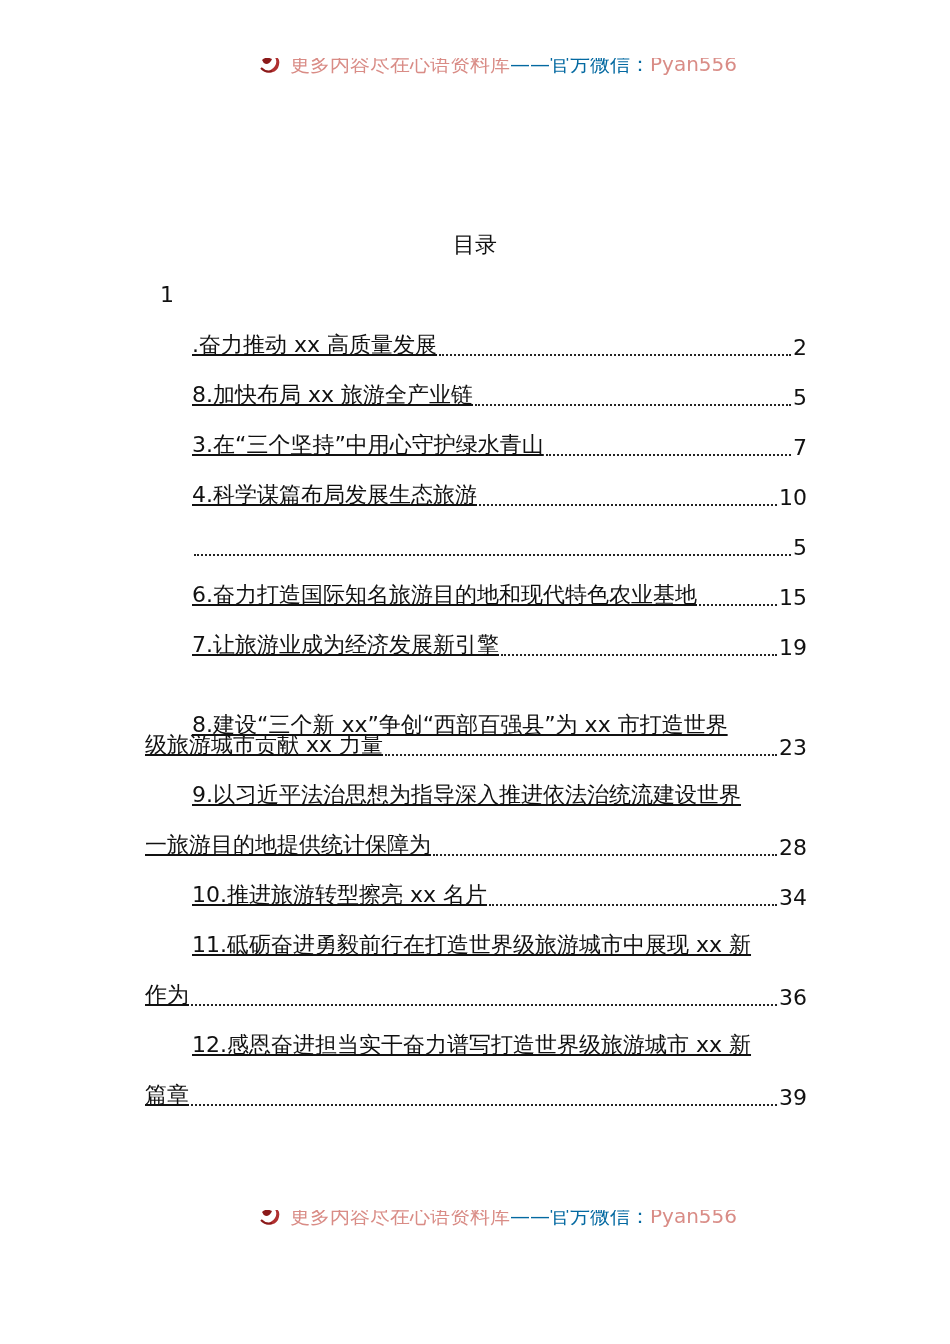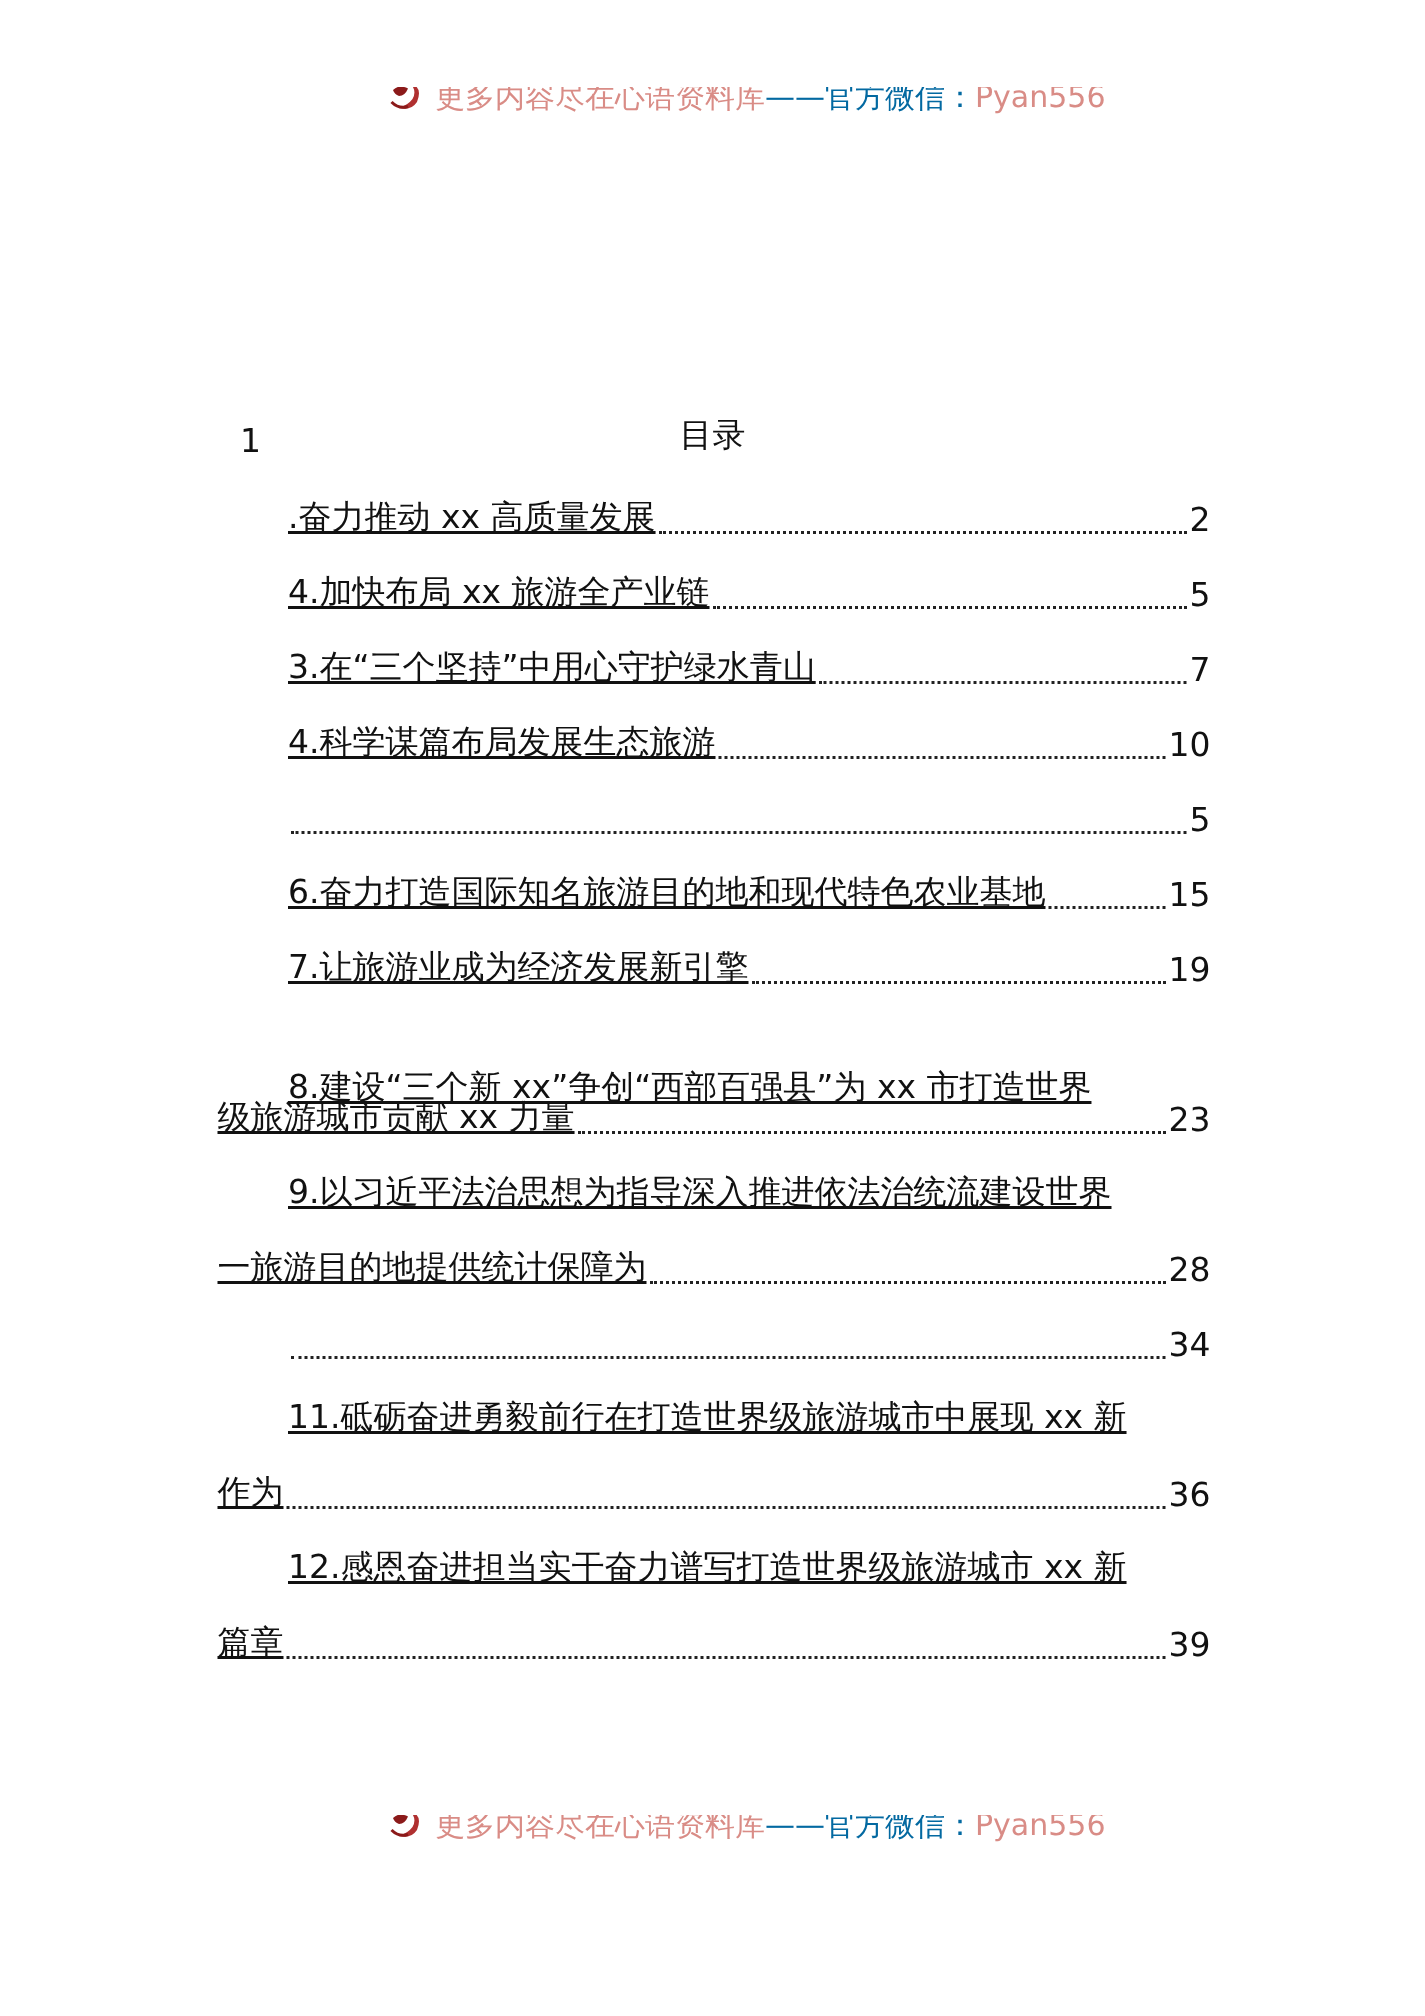--- a/index.html
+++ b/index.html
@@ -16,21 +16,20 @@
     .watermark.top { top: 58px; }
     .watermark.bottom { top: 1210px; }
     .wm-logo { width: 28px; height: 24px; margin-right: 4px; flex: none; }
     .wm-red { color: #d98c86; }
     .wm-dark { color: #0369a1; }
     .wm-clip { transform: translateY(-6px); display:flex; align-items:center; }
 
     .toc-title {
       position: absolute; top: 230px; left: 0; width: 950px; text-align: center;
       font-size: 22px;
-      margin-top: 45px;
     }
     .toc-num1 {
       position: absolute; top: 282px; left: 160px; font-size: 22px;
     }
     .toc {
       position: absolute; left: 145px; width: 662px; top: 0;
     }
     .entry {
       position: absolute; left: 0; width: 662px; height: 30px;
       display: flex; align-items: flex-end; font-size: 22px; white-space: nowrap;
@@ -63,21 +62,21 @@
 <div class="toc-title">目录</div>
 <div class="toc-num1">1</div>
 
 <div class="toc">
   <div class="entry indent" style="top:330px">
     <span class="label">.奋力推动 xx 高质量发展</span>
       <span class="leader"></span>
       <span class="page">2</span>
   </div>
   <div class="entry indent" style="top:380px">
-    <span class="label">4.加快布局 xx 旅游全产业链</span>
+    <span class="label">8.加快布局 xx 旅游全产业链</span>
       <span class="leader"></span>
       <span class="page">5</span>
   </div>
   <div class="entry indent" style="top:430px">
     <span class="label">3.在“三个坚持”中用心守护绿水青山</span>
       <span class="leader"></span>
       <span class="page">7</span>
   </div>
   <div class="entry indent" style="top:480px">
     <span class="label">4.科学谋篇布局发展生态旅游</span>
@@ -111,20 +110,21 @@
   <div class="entry indent full" style="top:780px">
     <span class="label">9.以习近平法治思想为指导深入推进依法治统流建设世界</span>
   </div>
   <div class="entry" style="top:830px">
     <span class="label">一旅游目的地提供统计保障为</span>
       <span class="leader"></span>
       <span class="page">28</span>
   </div>
 
   <div class="entry indent" style="top:880px">
+    <span class="label">10.推进旅游转型擦亮 xx 名片</span>
       <span class="leader"></span>
       <span class="page">34</span>
   </div>
 
   <div class="entry indent full" style="top:930px">
     <span class="label">11.砥砺奋进勇毅前行在打造世界级旅游城市中展现 xx 新</span>
   </div>
   <div class="entry" style="top:980px">
     <span class="label">作为</span>
       <span class="leader"></span>

